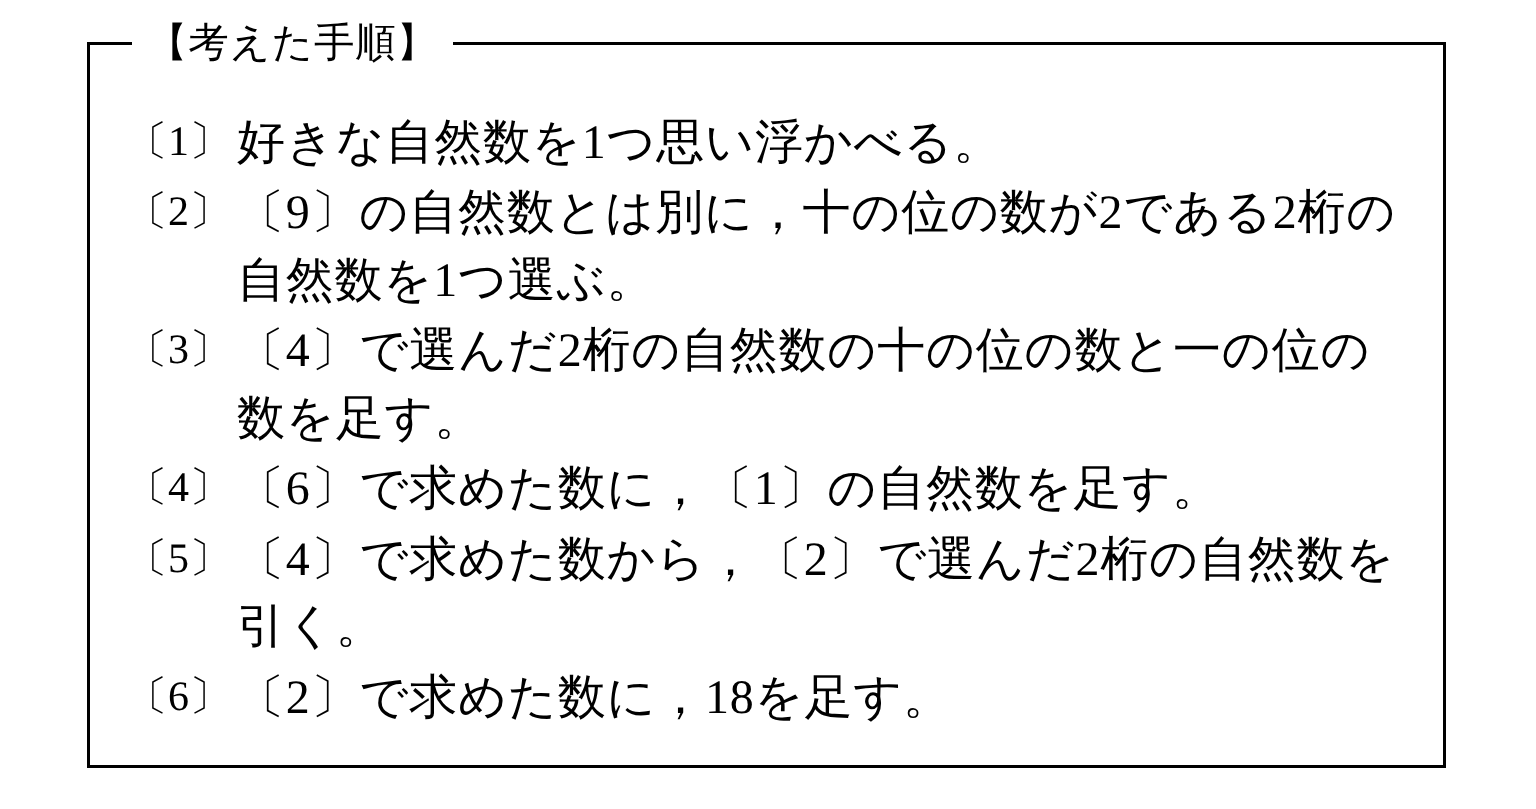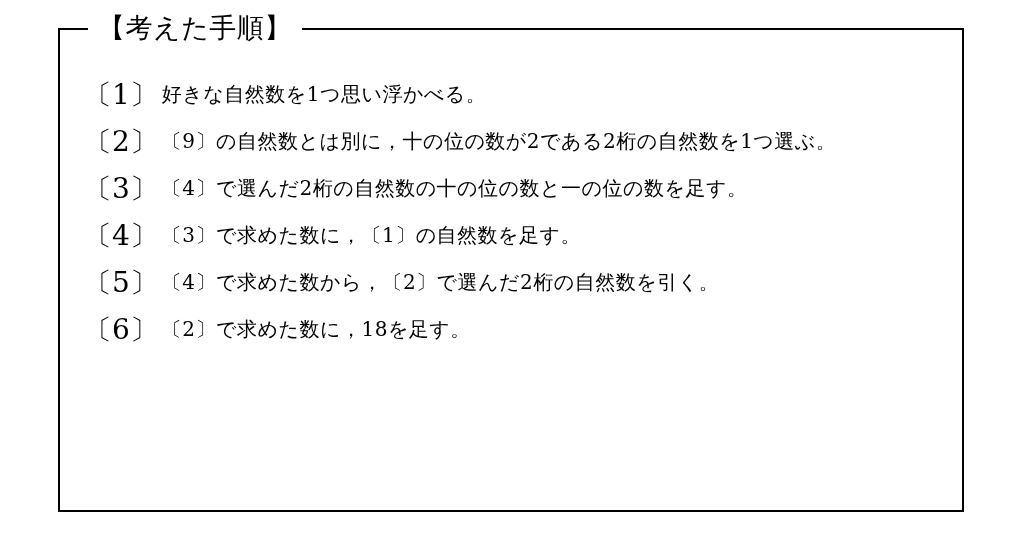--- a/index.html
+++ b/index.html
@@ -12,20 +12,21 @@
     height: 539px;
     font-family: "DejaVu Serif", "Liberation Serif", serif;
     color: #000000;
     overflow: hidden;
   }
   .page {
     position: relative;
     width: 1024px;
     height: 539px;
     box-sizing: border-box;
+    font-family: Liberation Serif, serif;
   }
   
   .box {
     position: absolute;
     left: 58px;
     top: 28px;
     width: 906px;
     height: 484px;
     box-sizing: border-box;
     border: 2px solid #000000;
@@ -55,21 +56,21 @@
   }
   .step-label {
     flex: 0 0 auto;
     font-size: 28px;
     line-height: 45px;
     white-space: nowrap;
     letter-spacing: 0px;
   }
   .step-text {
     flex: 1 1 auto;
-    font-size: 20px;
+    font-size: 32px;
     line-height: 45px;
     letter-spacing: 0.5px;
     text-indent: 0;
     padding-left: 4px;
   }
 </style>
 </head>
 <body>
 
 <div class="page">
@@ -89,21 +90,21 @@
       <span class="step-text">〔9〕の自然数とは別に，十の位の数が2である2桁の自然数を1つ選ぶ。</span>
     </div>
 
     <div class="step">
       <span class="step-label">〔3〕</span>
       <span class="step-text">〔4〕で選んだ2桁の自然数の十の位の数と一の位の数を足す。</span>
     </div>
 
     <div class="step">
       <span class="step-label">〔4〕</span>
-      <span class="step-text">〔3〕で求めた数に，〔1〕の自然数を足す。</span>
+      <span class="step-text">〔6〕で求めた数に，〔1〕の自然数を足す。</span>
     </div>
 
     <div class="step">
       <span class="step-label">〔5〕</span>
       <span class="step-text">〔4〕で求めた数から，〔2〕で選んだ2桁の自然数を引く。</span>
     </div>
 
     <div class="step">
       <span class="step-label">〔6〕</span>
       <span class="step-text">〔2〕で求めた数に，18を足す。</span>

